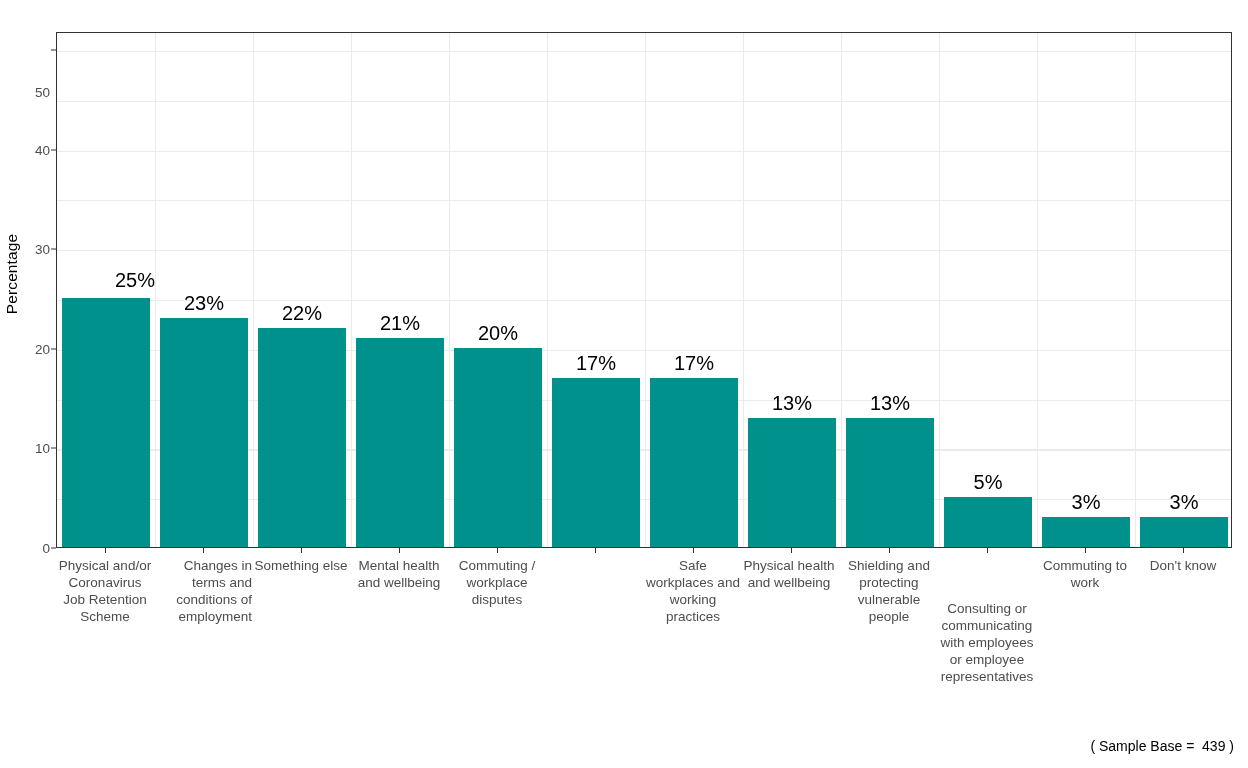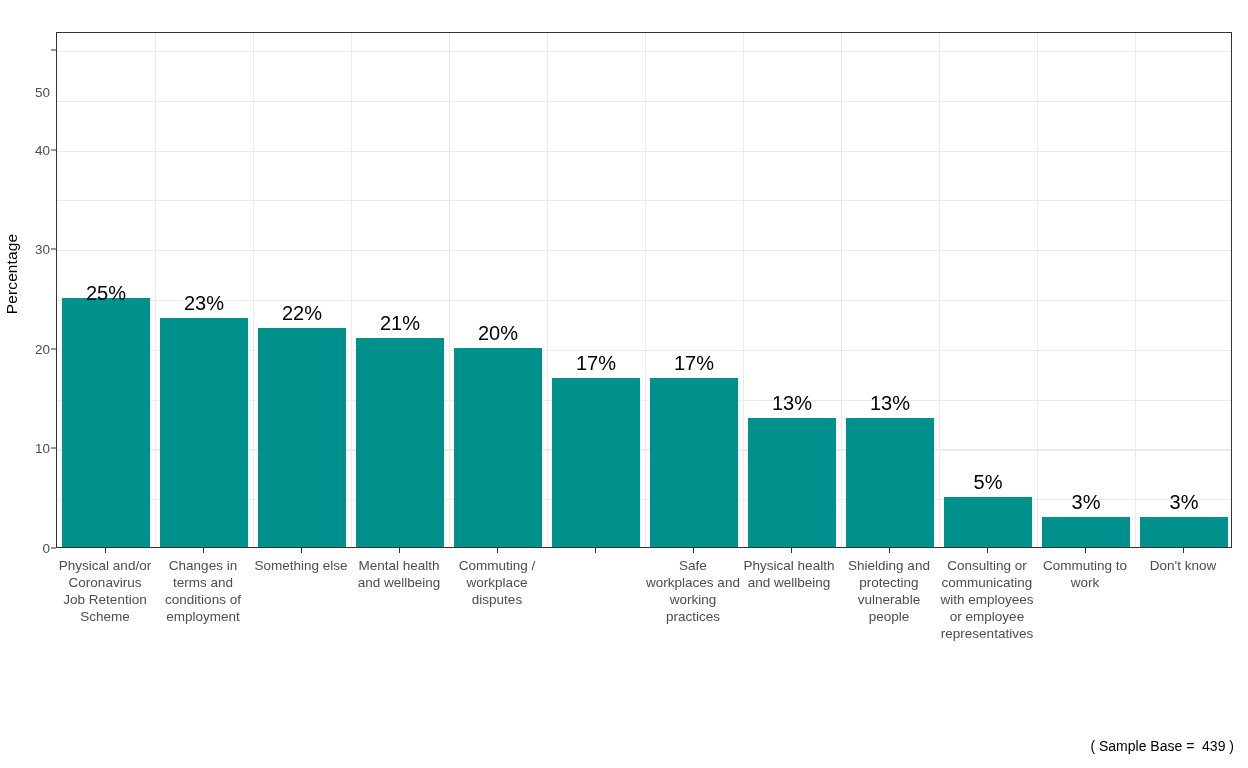--- a/index.html
+++ b/index.html
@@ -184,21 +184,21 @@
         <div class="grid-v" style="left: 294px;"></div>
         <div class="grid-v" style="left: 392px;"></div>
         <div class="grid-v" style="left: 490px;"></div>
         <div class="grid-v" style="left: 588px;"></div>
         <div class="grid-v" style="left: 686px;"></div>
         <div class="grid-v" style="left: 784px;"></div>
         <div class="grid-v" style="left: 882px;"></div>
         <div class="grid-v" style="left: 980px;"></div>
         <div class="grid-v" style="left: 1078px;"></div>
         <div class="bar" title="Furlough and/or Coronavirus Job Retention Scheme: 25%" style="left: 4.9px; width: 88.2px; height: 249.035px; background: rgb(0, 145, 140);"></div>
-        <div class="bar-value" style="left: 0px; width: 98px; top: 272px;">25%</div>
+        <div class="bar-value" style="left: 0px; width: 98px; top: 259px; text-align: right;">25%</div>
         <div class="bar" title="Changes in terms and conditions of employment: 23%" style="left: 102.9px; width: 88.2px; height: 229.112px; background: rgb(0, 145, 140);"></div>
         <div class="bar-value" style="left: 98px; width: 98px; top: 281.888px;">23%</div>
         <div class="bar" title="Something else: 22%" style="left: 200.9px; width: 88.2px; height: 219.151px; background: rgb(0, 145, 140);"></div>
         <div class="bar-value" style="left: 196px; width: 98px; top: 291.849px;">22%</div>
         <div class="bar" title="Mental health and wellbeing: 21%" style="left: 298.9px; width: 88.2px; height: 209.189px; background: rgb(0, 145, 140);"></div>
         <div class="bar-value" style="left: 294px; width: 98px; top: 301.811px;">21%</div>
         <div class="bar" title="Conflict / workplace disputes: 20%" style="left: 396.9px; width: 88.2px; height: 199.228px; background: rgb(0, 145, 140);"></div>
         <div class="bar-value" style="left: 392px; width: 98px; top: 311.772px;">20%</div>
         <div class="bar" title="Changes in working arrangements (e.g. working from home): 17%" style="left: 494.9px; width: 88.2px; height: 169.344px; background: rgb(0, 145, 140);"></div>
         <div class="bar-value" style="left: 490px; width: 98px; top: 341.656px;">17%</div>
@@ -214,36 +214,36 @@
         <div class="bar-value" style="left: 980px; width: 98px; top: 481.116px;">3%</div>
         <div class="bar" title="Don't know: 3%" style="left: 1082.9px; width: 88.2px; height: 29.8842px; background: rgb(0, 145, 140);"></div>
         <div class="bar-value" style="left: 1078px; width: 98px; top: 481.116px;">3%</div>
       </div>
   </div>
 
   <div id="x-axis">
       <div class="xtick-mark" style="left: 49px;"></div>
       <div class="xtick-label" style="left: 0px; width: 98px;">Physical and/or Coronavirus Job Retention Scheme</div>
       <div class="xtick-mark" style="left: 147px;"></div>
-      <div class="xtick-label" style="left: 98px; width: 98px;">Changes in terms and conditions of employment</div>
+      <div class="xtick-label" style="left: 98px; width: 98px; text-align: right;">Changes in terms and conditions of employment</div>
       <div class="xtick-mark" style="left: 245px;"></div>
       <div class="xtick-label" style="left: 196px; width: 98px;">Something else</div>
       <div class="xtick-mark" style="left: 343px;"></div>
       <div class="xtick-label" style="left: 294px; width: 98px;">Mental health and wellbeing</div>
       <div class="xtick-mark" style="left: 441px;"></div>
       <div class="xtick-label" style="left: 392px; width: 98px;">Commuting / workplace disputes</div>
       <div class="xtick-mark" style="left: 539px;"></div>
       <div class="xtick-mark" style="left: 637px;"></div>
       <div class="xtick-label" style="left: 588px; width: 98px;">Safe workplaces and working practices</div>
       <div class="xtick-mark" style="left: 735px;"></div>
       <div class="xtick-label" style="left: 684px; width: 98px; text-align: center;">Physical health and wellbeing</div>
       <div class="xtick-mark" style="left: 833px;"></div>
       <div class="xtick-label" style="left: 784px; width: 98px;">Shielding and protecting vulnerable people</div>
       <div class="xtick-mark" style="left: 931px;"></div>
-      <div class="xtick-label" style="left: 882px; width: 98px;">Consulting or communicating with employees or employee representatives</div>
+      <div class="xtick-label" style="left: 882px; width: 98px; margin-top: 43px;">Consulting or communicating with employees or employee representatives</div>
       <div class="xtick-mark" style="left: 1029px;"></div>
       <div class="xtick-label" style="left: 980px; width: 98px;">Commuting to work</div>
       <div class="xtick-mark" style="left: 1127px;"></div>
       <div class="xtick-label" style="left: 1078px; width: 98px;">Don't know</div>
     </div>
 
   <div id="caption">( Sample Base =  439 )</div>
 
 </div>
 

